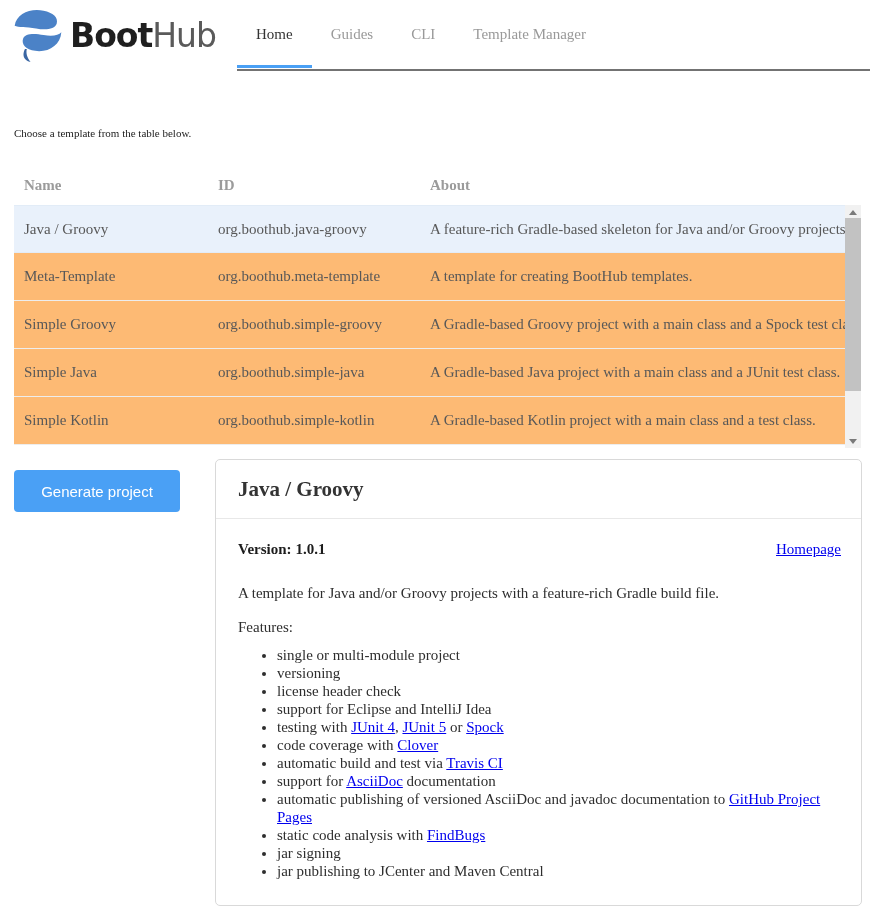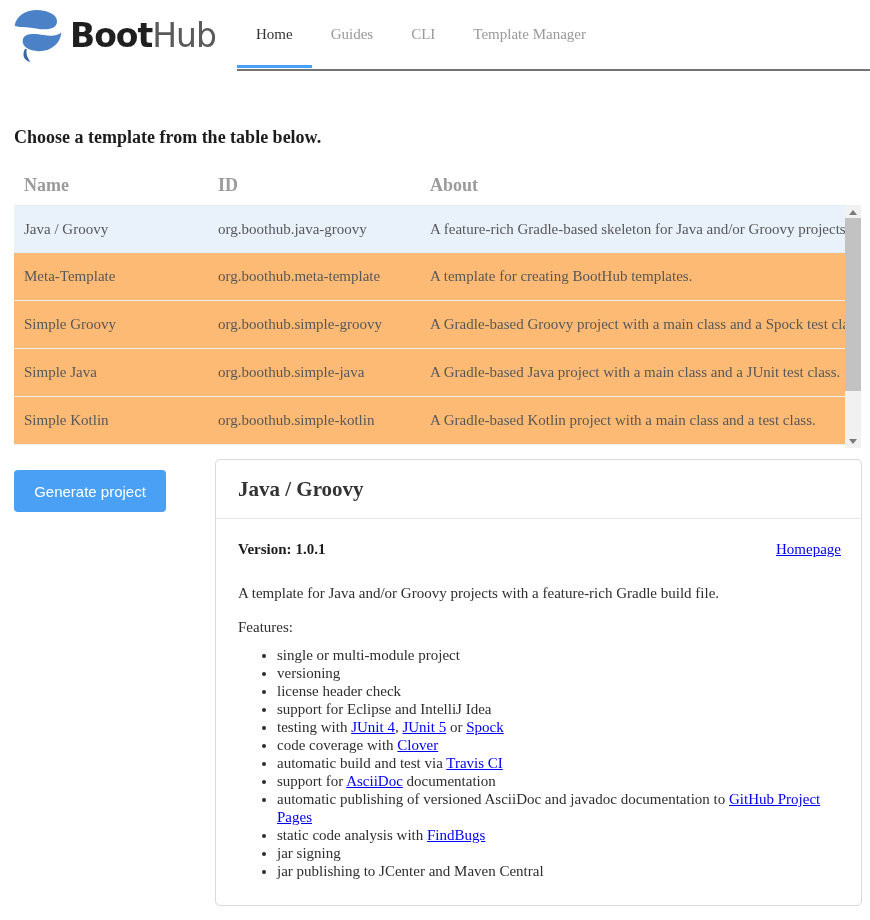--- a/index.html
+++ b/index.html
@@ -36,30 +36,30 @@
   .nav-item.active { color: #333; }
   .nav-item.active::after {
     content: "";
     position: absolute; left: 0; right: 0; bottom: 1px;
     height: 3px; background: #4aa0f5;
   }
 
   
   .page-heading {
     position: absolute; left: 14px; top: 127px;
-    font-size: 18px; font-weight: bold; color: #1c1c1c;
+    font-size: 11px; font-weight: normal; color: #1c1c1c;
   }
 
   
   .table-wrap { position: absolute; left: 14px; top: 165px; width: 847px; }
   .t-header {
     display: grid; grid-template-columns: 194px 212px 1fr;
     height: 40px; align-items: center;
   }
-  .t-header .cell { font-weight: bold; color: #9b9b9b; font-size: 18px; padding: 0 10px; }
+  .t-header .cell { font-weight: bold; color: #9b9b9b; font-size: 15px; padding: 0 10px; }
   .t-scrollzone { display: flex; height: 243px; }
   .t-rows { flex: 1 1 auto; overflow: hidden; }
   .t-row {
     display: grid; grid-template-columns: 194px 212px 1fr;
     height: 48px; align-items: center;
     border-bottom: 1px solid #ededed;
     cursor: pointer; background: #fdba74;
   }
   .t-row:first-child { border-top: 1px solid #ededed; }
   .t-row.selected { background: #e9f1fb; border-color: #e2ecf7; }
@@ -73,21 +73,21 @@
   .sb-arrow { position: absolute; left: 0; width: 16px; height: 14px; display: flex; align-items: center; justify-content: center; cursor: pointer; }
   .sb-arrow.up { top: 0; }
   .sb-arrow.down { bottom: 0; }
   .tri-up { width: 0; height: 0; border-left: 4px solid transparent; border-right: 4px solid transparent; border-bottom: 5px solid #7a7a7a; }
   .tri-down { width: 0; height: 0; border-left: 4px solid transparent; border-right: 4px solid transparent; border-top: 5px solid #7a7a7a; }
   .sb-thumb { position: absolute; left: 0; top: 13px; width: 16px; height: 173px; background: #c2c2c2; cursor: grab; }
 
   
   .generate-btn {
     position: absolute; left: 14px; top: 470px;
-    width: 152px; height: 42px;
+    width: 166px; height: 42px;
     background: #4aa0f5; color: #fff;
     border: none; border-radius: 4px;
     font-family: "Liberation Sans", sans-serif; font-size: 15px;
     cursor: pointer;
   }
 
   
   .panel {
     position: absolute; left: 215px; top: 459px;
     width: 647px; height: 447px;

